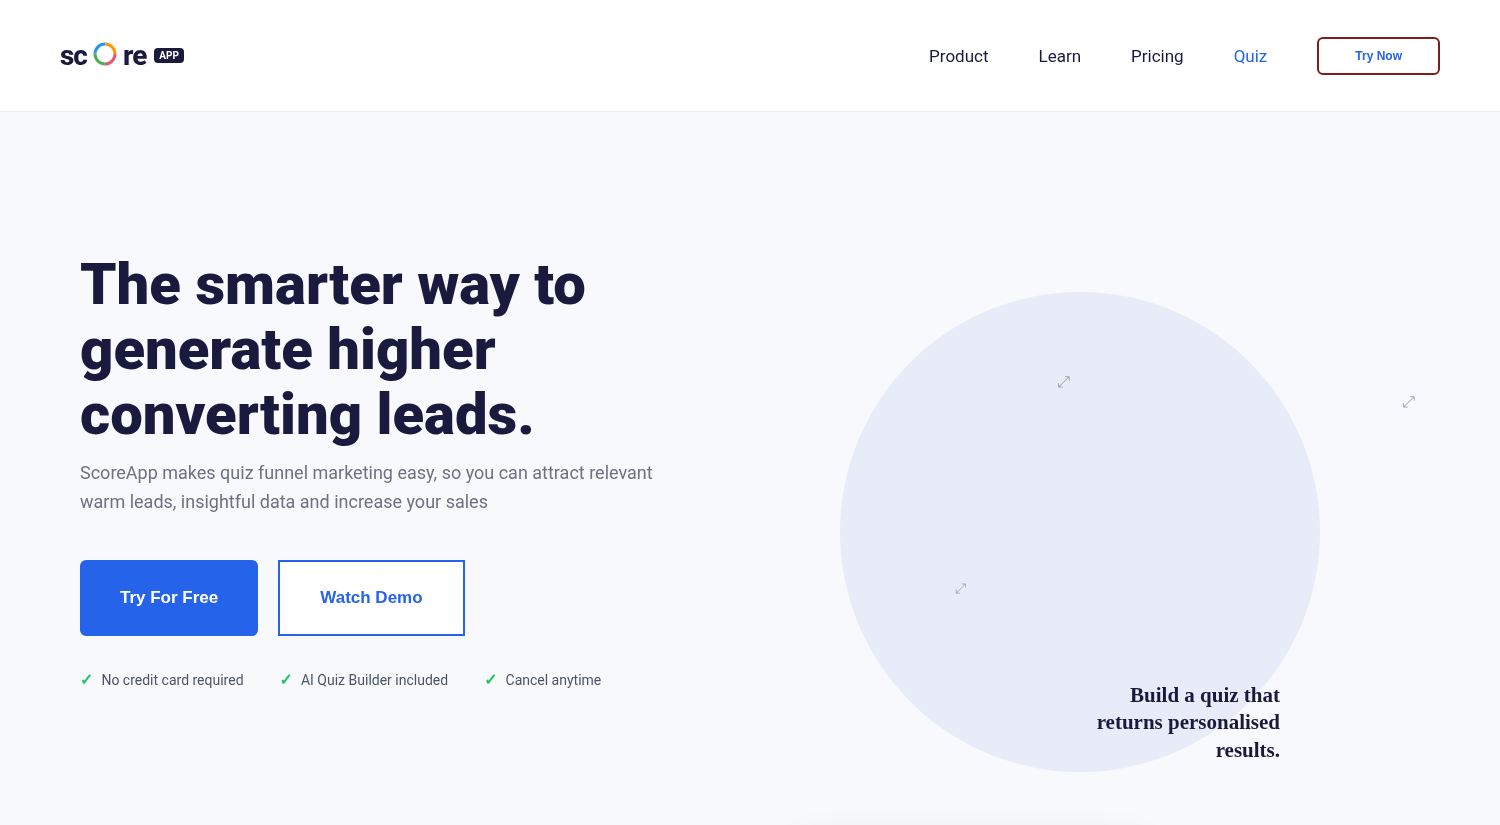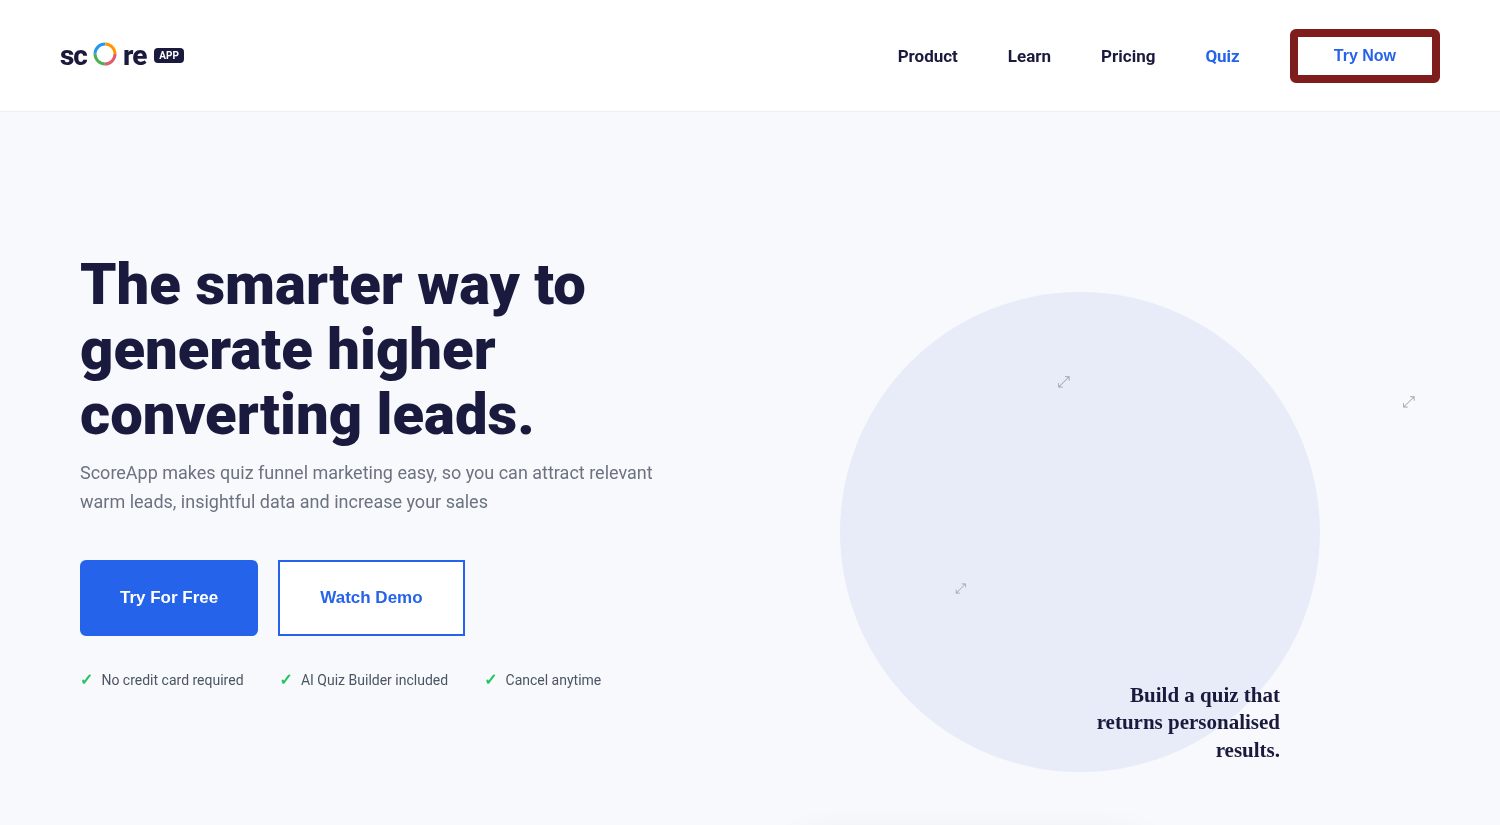--- a/index.html
+++ b/index.html
@@ -45,34 +45,34 @@
       border-radius: 4px;
       margin-left: 2px;
     }
     .nav-links {
       display: flex;
       align-items: center;
       gap: 50px;
     }
     .nav-link {
       font-size: 17px;
-      font-weight: 700;
+      font-weight: 400;
       color: #1a1a3e;
       text-decoration: none;
       cursor: pointer;
     }
     .nav-link.login {
       color: #2563eb;
     }
     .nav-btn-try {
-      border: 8px solid #7f1d1d;
+      border: 2px solid #7f1d1d;
       color: #2563eb;
       background: #fff;
       padding: 10px 36px;
-      font-size: 16px;
+      font-size: 12px;
       font-weight: 600;
       border-radius: 6px;
       cursor: pointer;
     }
 
     
     .hero {
       display: flex;
       align-items: flex-start;
       padding: 80px 60px 40px 80px;

